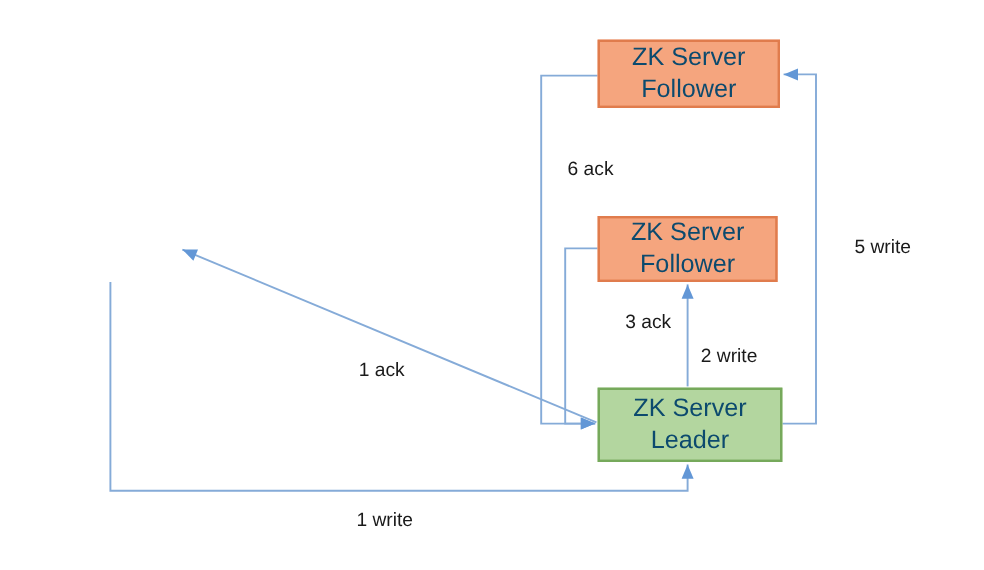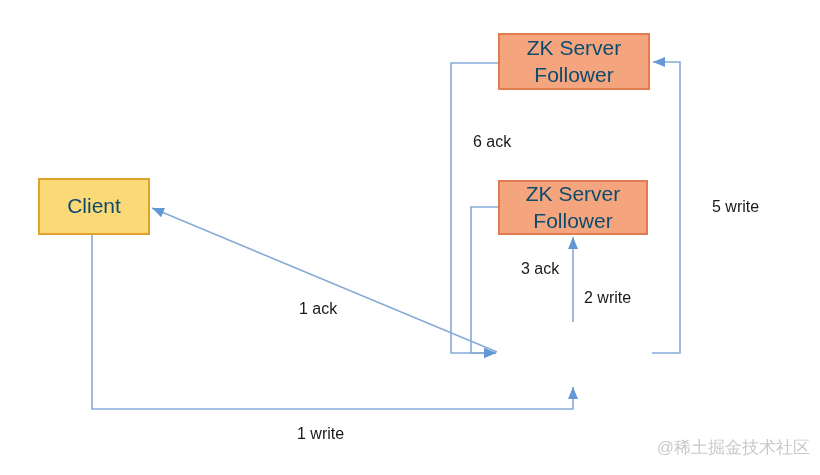--- a/index.html
+++ b/index.html
@@ -55,35 +55,34 @@
       </marker>
     </defs>
     <polyline points="92,235 92,409 573,409 573,387" marker-end="url(#arrow)"></polyline>
     <polyline points="573,322 573,237" marker-end="url(#arrow)"></polyline>
     <polyline points="498,207 471,207 471,353 496,353" marker-end="url(#arrow)"></polyline>
     <polyline points="497,352 152,208" marker-end="url(#arrow)"></polyline>
     <polyline points="652,353 680,353 680,62 653,62" marker-end="url(#arrow)"></polyline>
     <polyline points="498,63 451,63 451,353 496,353" marker-end="url(#arrow)"></polyline>
   </svg>
 
-  <div class="node node-client">
-    <span>Client</span>
-  </div>
 
   <div class="node node-follower-top">
     <span>ZK Server Follower</span>
   </div>
 
   <div class="node node-follower-mid">
     <span>ZK Server Follower</span>
   </div>
 
+  <div class="node node-leader">
+    <span>ZK Server Leader</span>
+  </div>
 
   <div class="edge-label lbl-ack6">6 ack</div>
   <div class="edge-label lbl-write5">5 write</div>
   <div class="edge-label lbl-ack3">3 ack</div>
   <div class="edge-label lbl-write2">2 write</div>
   <div class="edge-label lbl-ack4">1 ack</div>
   <div class="edge-label lbl-write1">1 write</div>
 
-  <div class="watermark">@稀土掘金技术社区</div>
 
 </div>
 
 </body></html>

